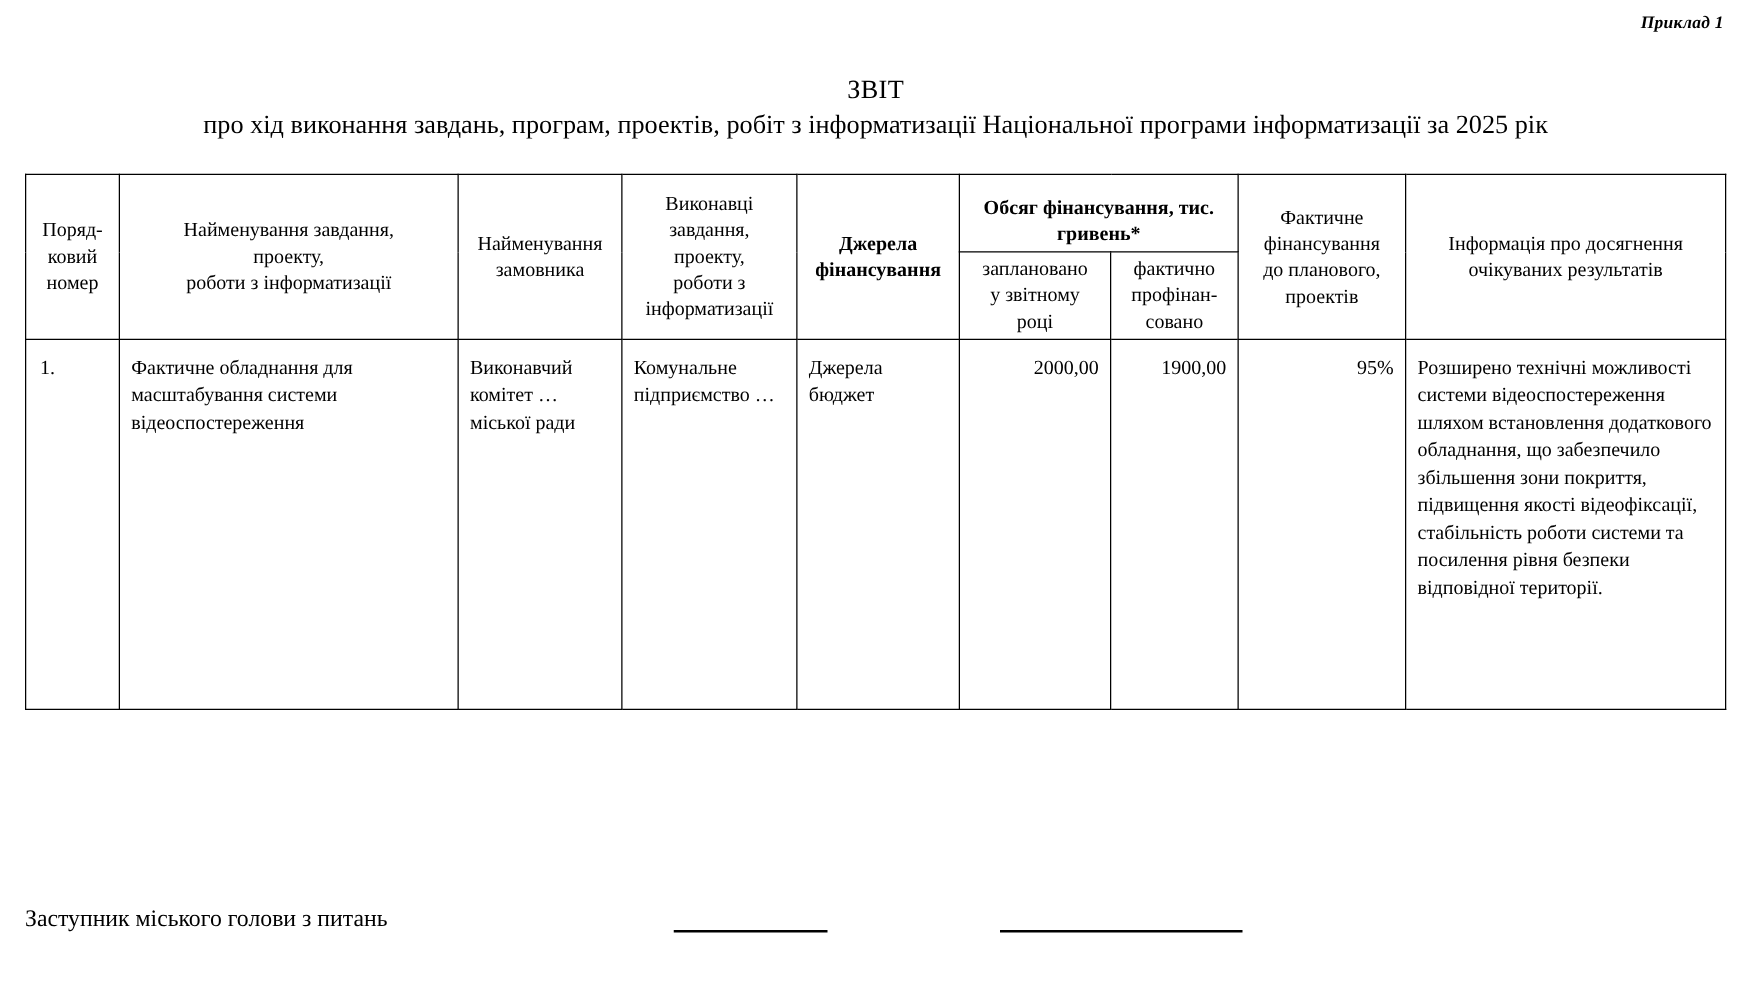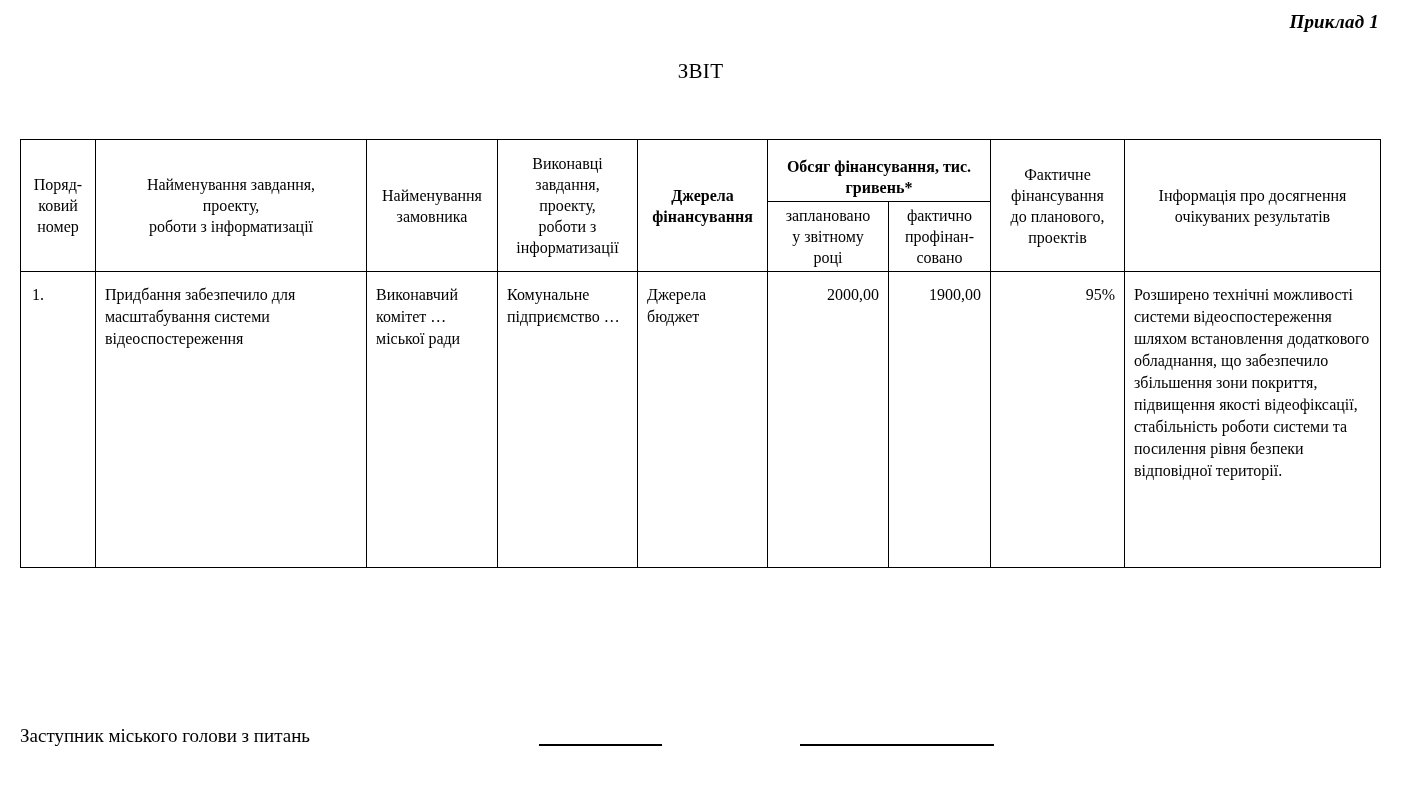--- a/index.html
+++ b/index.html
@@ -16,21 +16,21 @@
     overflow: hidden;
   }
 
   
   .example-tag {
     position: absolute;
     top: 11px;
     right: 22px;
     font-style: italic;
     font-weight: bold;
-    font-size: 19px;
+    font-size: 14px;
     letter-spacing: 0.2px;
   }
 
   
   .title-block {
     position: absolute;
     top: 58px;
     left: 0;
     width: 1401px;
     text-align: center;
@@ -116,20 +116,21 @@
   .sig-line-1 { left: 519px; top: 76px; width: 123px; }
   .sig-line-2 { left: 780px; top: 76px; width: 194px; }
 </style>
 </head>
 <body>
 
 <div class="example-tag">Приклад 1</div>
 
 <div class="title-block">
   <div class="doc-title">ЗВІТ</div>
+  <div class="doc-subtitle">про хід виконання завдань, програм, проектів, робіт з інформатизації Національної програми інформатизації за 2025 рік</div>
 </div>
 
 <table class="report-table">
   <colgroup>
     <col class="col-1">
       <col class="col-2">
       <col class="col-3">
       <col class="col-4">
     <col class="col-5">
       <col class="col-6">
@@ -167,21 +168,21 @@
 у звітному
 році</th>
       <th style="white-space: pre-line;">фактично
 профінан-
 совано</th>
     </tr>
   </thead>
   <tbody>
     <tr class="row-body">
       <td class="num-col">1.</td>
-      <td class="body-text">Придбання забезпечило для масштабування системи відеоспостереження</td>
+      <td class="body-text">Фактичне обладнання для масштабування системи відеоспостереження</td>
       <td class="body-text">Виконавчий комітет … міської ради</td>
       <td class="body-text">Комунальне підприємство …</td>
       <td class="body-text">Джерела бюджет</td>
       <td class="center-col">2000,00</td>
       <td class="center-col">1900,00</td>
       <td class="center-col">95%</td>
       <td class="body-text">Розширено технічні можливості системи відеоспостереження шляхом встановлення додаткового обладнання, що забезпечило збільшення зони покриття, підвищення якості відеофіксації, стабільність роботи системи та посилення рівня безпеки відповідної території.</td>
     </tr>
   </tbody>
 </table>

